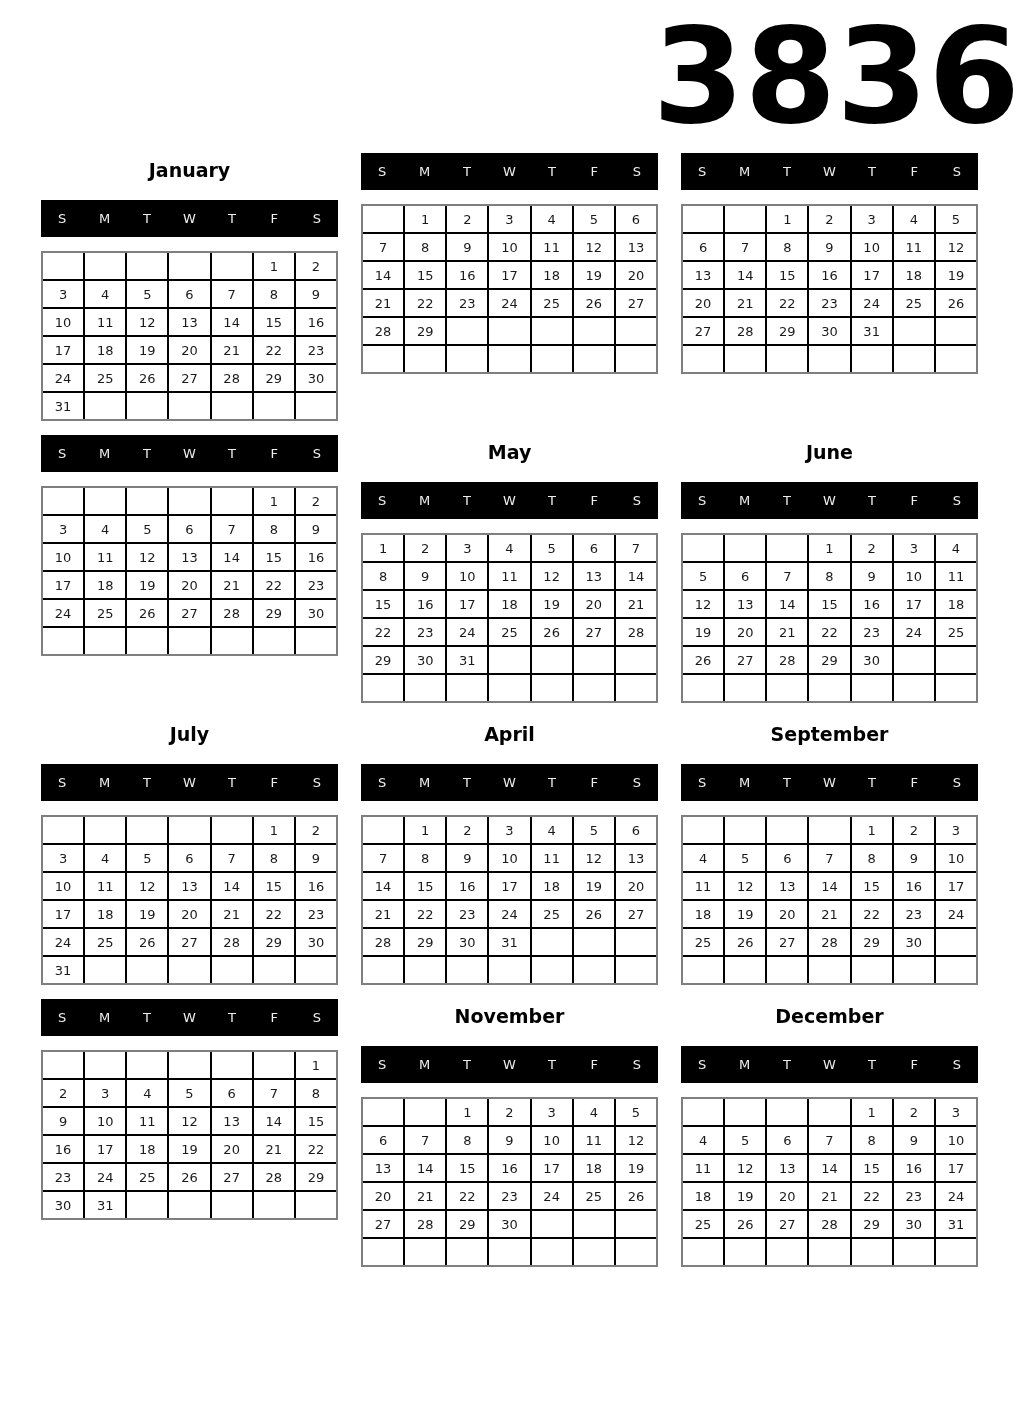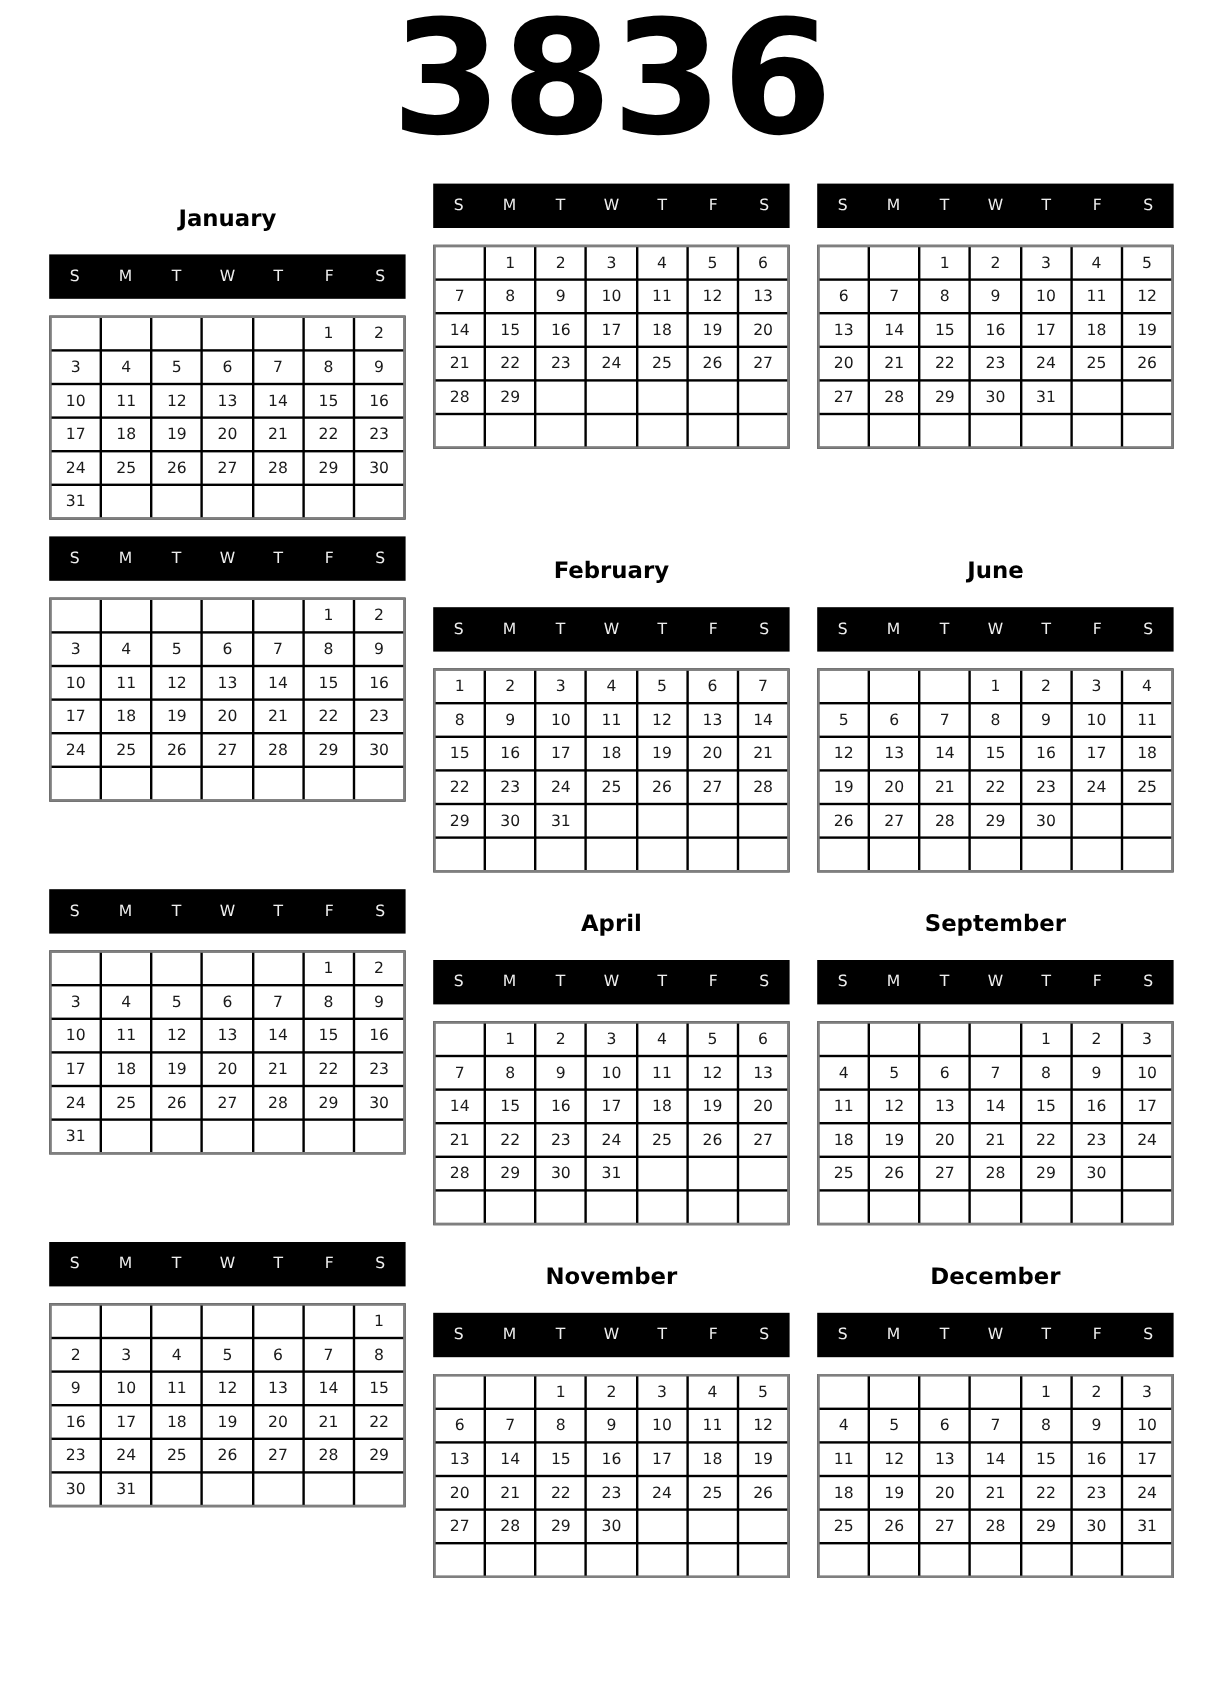--- a/index.html
+++ b/index.html
@@ -16,37 +16,38 @@
     margin: 0; padding: 0;
     background: var(--page-bg);
     font-family: "DejaVu Sans", "Liberation Sans", sans-serif;
   }
   .page {
     width: 1020px; height: 1412px;
     background: var(--page-bg);
     overflow: hidden;
   }
   .year {
-    text-align: center;
+    text-align: right;
     font-weight: bold;
     font-size: 132px;
     line-height: 1;
     color: var(--title-text);
+    padding-top: 10px;
     height: 130px;
   }
   .months {
     display: grid;
     grid-template-columns: repeat(3, 297px);
     column-gap: 23px;
     row-gap: 14px;
     padding: 23px 41px 0 41px;
   }
   .month { width: 297px; }
   .month-title {
-    margin: 16px 0 16px 0;
+    margin: 4px 0 16px 0;
     height: 27px;
     line-height: 27px;
     text-align: center;
     font-size: 19px;
     font-weight: bold;
     color: var(--title-text);
   }
   .weekday-header {
     display: grid;
     grid-template-columns: repeat(7, 1fr);
@@ -300,21 +301,21 @@
           <div class="day-cell"></div>
           <div class="day-cell"></div>
           <div class="day-cell"></div>
           <div class="day-cell"></div>
           <div class="day-cell"></div>
           <div class="day-cell"></div>
         </div>
   </section>
 
   <section class="month">
-    <h2 class="month-title">February</h2>
+    <h2 class="month-title">May</h2>
     <div class="weekday-header">
           <span>S</span>
           <span>M</span>
           <span>T</span>
           <span>W</span>
           <span>T</span>
           <span>F</span>
           <span>S</span>
         </div>
     <div class="day-grid">
@@ -414,20 +415,21 @@
           <div class="day-cell"></div>
           <div class="day-cell"></div>
           <div class="day-cell"></div>
           <div class="day-cell"></div>
           <div class="day-cell"></div>
           <div class="day-cell"></div>
         </div>
   </section>
 
   <section class="month">
+    <h2 class="month-title">July</h2>
     <div class="weekday-header">
           <span>S</span>
           <span>M</span>
           <span>T</span>
           <span>W</span>
           <span>T</span>
           <span>F</span>
           <span>S</span>
         </div>
     <div class="day-grid">

